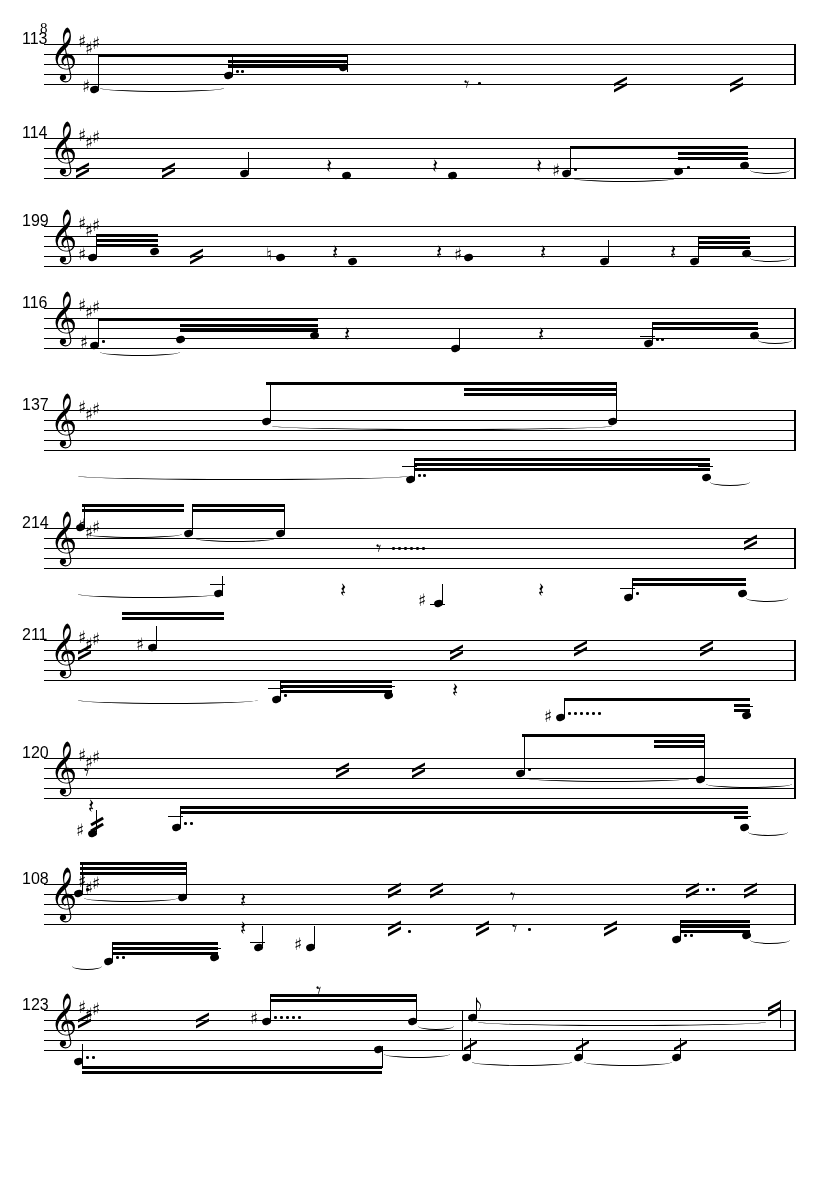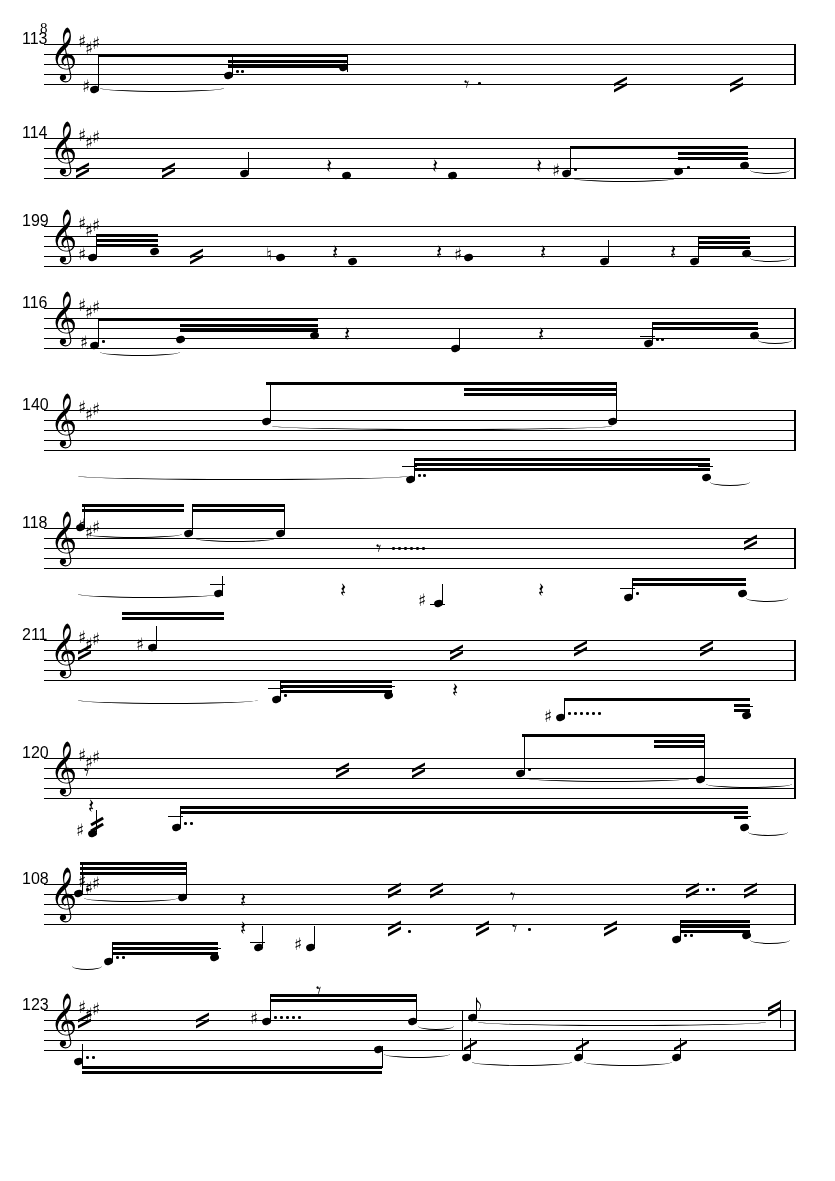--- a/index.html
+++ b/index.html
@@ -225,21 +225,21 @@
     <div class="dot" style="left:612px;top:30px;"></div>
     <div class="dot" style="left:617px;top:30px;"></div>
     <div class="stem" style="left:608px;top:14px;height:20px;"></div>
     <div class="beam" style="left:608px;top:14px;width:106px;"></div>
     <div class="beam" style="left:608px;top:19px;width:106px;"></div>
     <div class="note" style="left:706px;top:24px;"></div>
     <div class="tie" style="left:714px;top:28px;width:34px;"></div>
   </div>
 
   <div class="system" style="top:410px;">
-    <div class="measure-label">140</div>
+    <div class="measure-label">137</div>
     <div class="staff">
       <div class="line"></div>
         <div class="line"></div>
         <div class="line"></div>
         <div class="line"></div>
         <div class="line"></div>
     </div>
     <div class="clef">𝄞</div>
     <div class="keysig" style="left:34px;">
       <span class="accid" style="left:0;top:-2px;">♯</span>
@@ -265,21 +265,21 @@
     <div class="stem" style="left:370px;top:48px;height:22px;"></div>
     <div class="beam" style="left:370px;top:48px;width:296px;"></div>
     <div class="beam" style="left:370px;top:53px;width:296px;"></div>
     <div class="beam" style="left:370px;top:58px;width:296px;"></div>
     <div class="note" style="left:658px;top:64px;"></div>
     <div class="ledger" style="left:654px;top:56px;"></div>
     <div class="tie" style="left:666px;top:68px;width:40px;"></div>
   </div>
 
   <div class="system" style="top:528px;">
-    <div class="measure-label">118</div>
+    <div class="measure-label">214</div>
     <div class="staff">
       <div class="line"></div>
         <div class="line"></div>
         <div class="line"></div>
         <div class="line"></div>
         <div class="line"></div>
     </div>
     <div class="clef">𝄞</div>
     <div class="keysig" style="left:34px;">
       <span class="accid" style="left:0;top:-2px;">♯</span>

